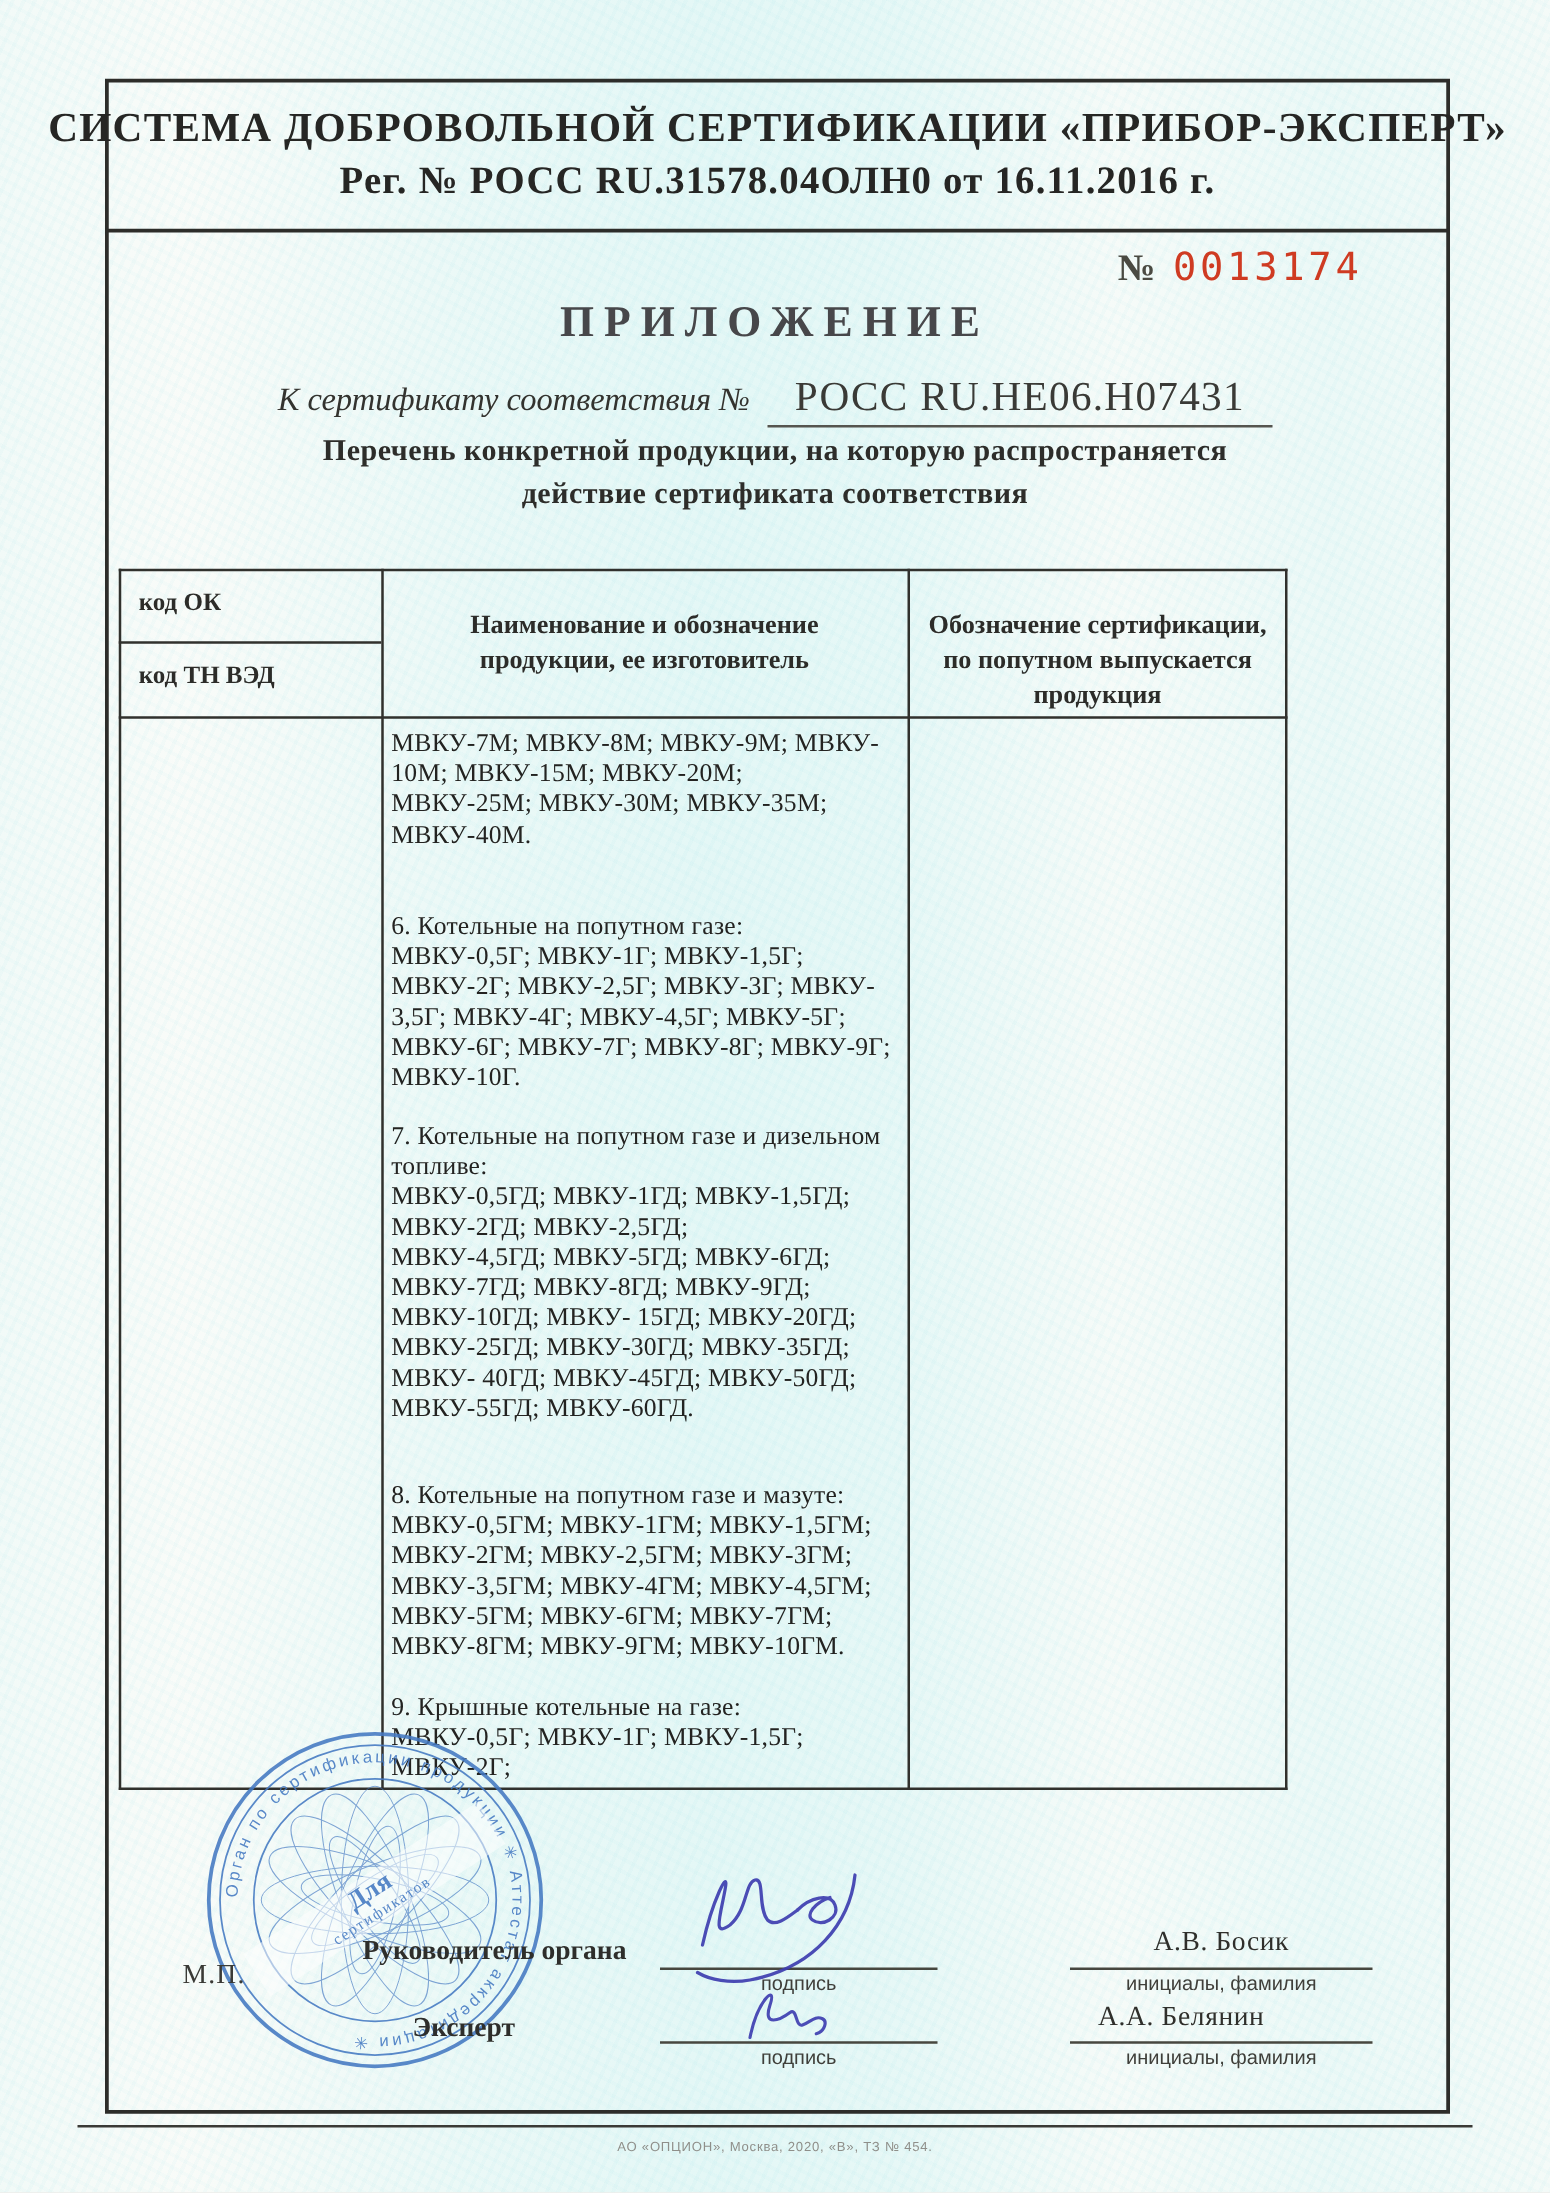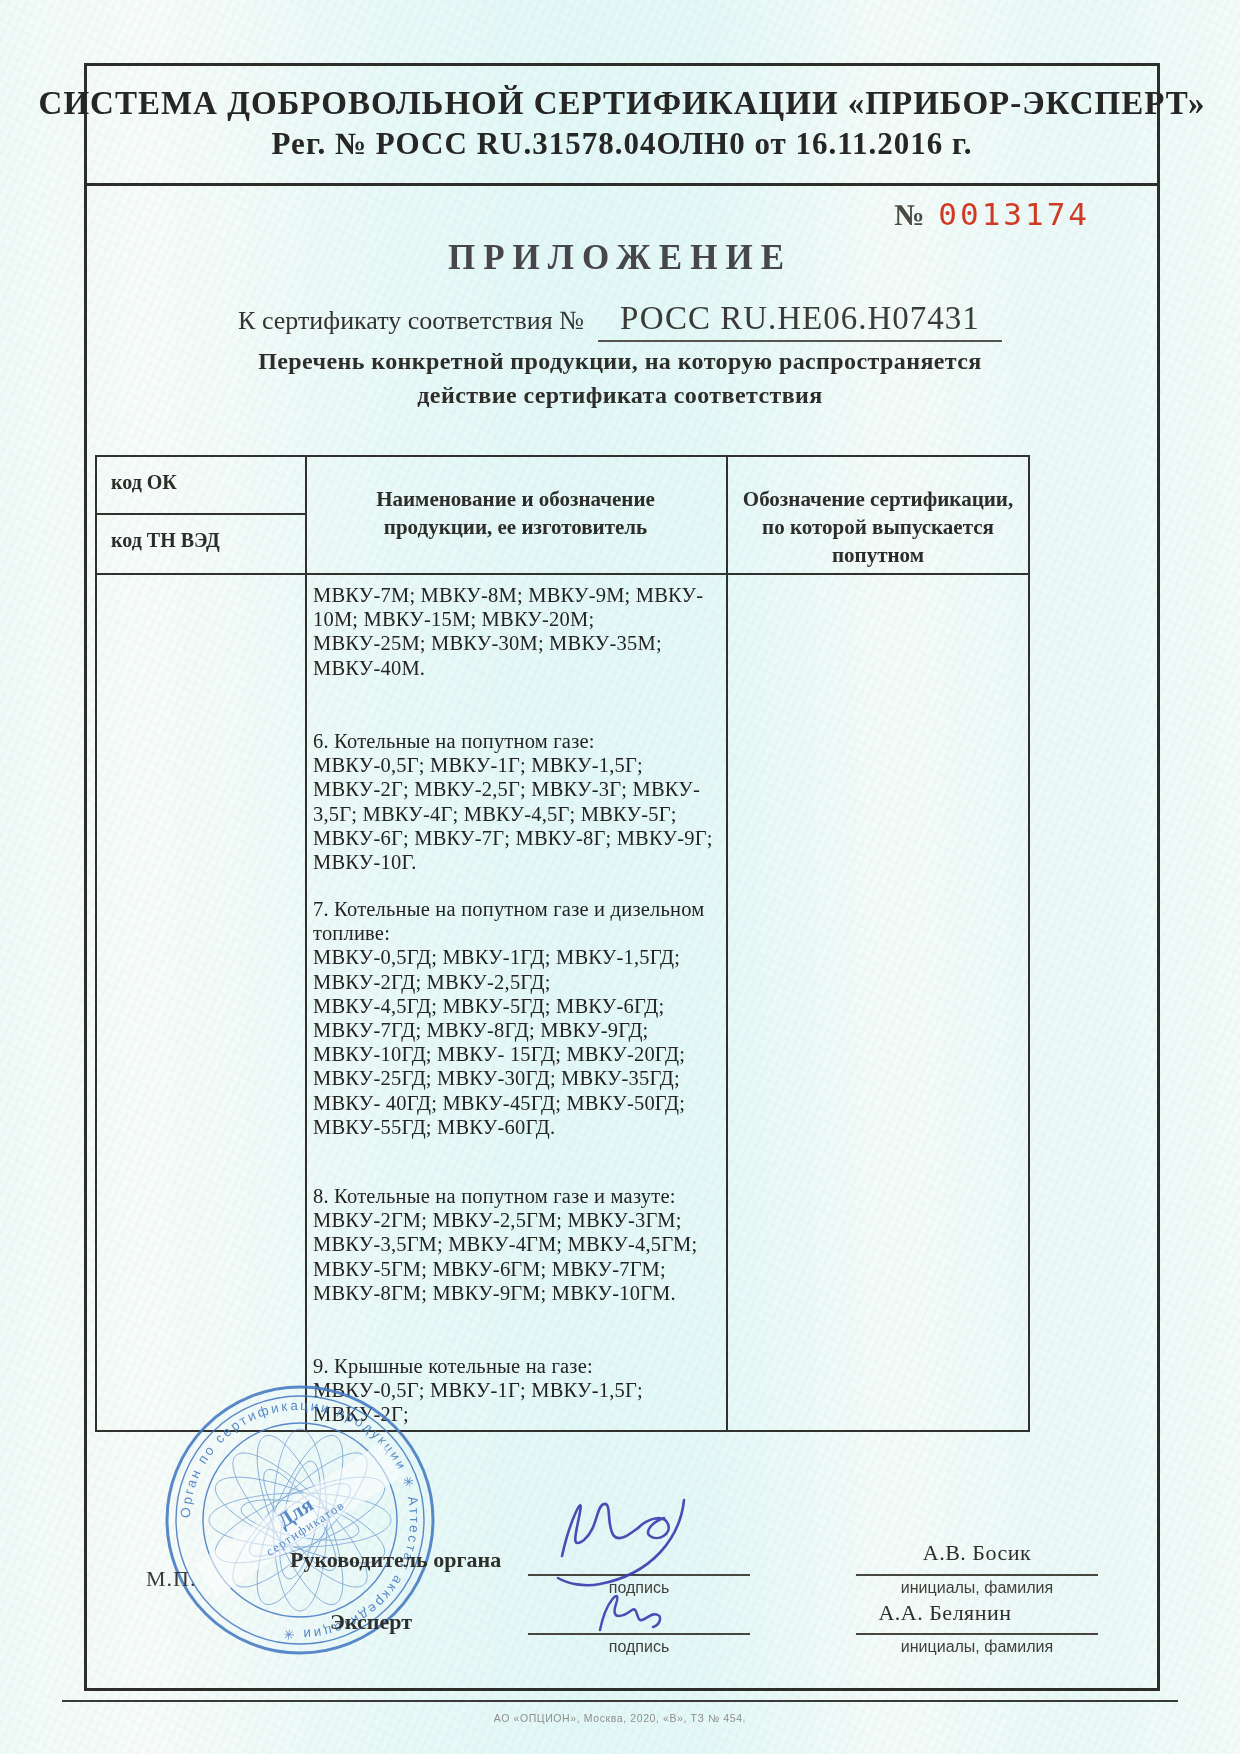--- a/index.html
+++ b/index.html
@@ -25,21 +25,21 @@
   .h-line2{font-weight:bold;font-size:31px;letter-spacing:1px;color:#262624;margin-top:4px;white-space:nowrap;}
 
   .doc-number{position:absolute;top:196px;right:150px;white-space:nowrap;}
   .doc-number .sym{font-size:30px;color:#4a4a42;font-weight:bold;margin-right:14px;}
   .doc-number .digits{font-family:"DejaVu Sans Mono",monospace;font-size:31px;color:#cf3b22;letter-spacing:3px;}
 
   .doc-title{position:absolute;left:0;top:238px;width:100%;text-align:center;
     font-weight:bold;font-size:35px;letter-spacing:8px;color:#47474a;}
 
   .cert-line{position:absolute;left:0;top:300px;width:100%;text-align:center;white-space:nowrap;}
-  .cert-label{font-size:26px;color:#33332f;}
+  .cert-label{font-size:26px;color:#33332f;font-style:italic;}
   .cert-number{display:inline-block;font-size:33px;color:#3a3a36;letter-spacing:1px;
     border-bottom:2px solid #55554f;padding:0 22px 3px 22px;margin-left:10px;}
 
   .subtitle{position:absolute;left:0;top:344px;width:100%;text-align:center;
     font-weight:bold;font-size:24px;color:#2d2d2a;line-height:34px;letter-spacing:0.4px;}
 
   
   .tbl{position:absolute;left:95px;top:455px;width:935px;height:977px;}
   .tl{position:absolute;background:#31312d;}
   .tl.h{height:2px;}
@@ -123,21 +123,21 @@
     <div class="tl v" style="left:933px;top:0;height:977px;"></div>
 
     <div class="cell-label" style="left:16px;top:16px;">код ОК</div>
     <div class="cell-label" style="left:16px;top:74px;">код ТН ВЭД</div>
     <div class="c2head">
       <div>Наименование и обозначение</div>
       <div>продукции, ее изготовитель</div>
     </div>
     <div class="c3head">
       <div>Обозначение сертификации,</div>
-      <div>по которой выпускается попутном</div>
+      <div>по попутном выпускается продукция</div>
     </div>
 
     <div class="sec sec1">
         <div class="bline">МВКУ-7М; МВКУ-8М; МВКУ-9М; МВКУ-</div>
         <div class="bline">10М; МВКУ-15М; МВКУ-20М;</div>
         <div class="bline">МВКУ-25М; МВКУ-30М; МВКУ-35М;</div>
         <div class="bline">МВКУ-40М.</div>
       </div>
     <div class="sec sec2">
         <div class="bline">6. Котельные на попутном газе:</div>
@@ -154,20 +154,21 @@
         <div class="bline">МВКУ-2ГД; МВКУ-2,5ГД;</div>
         <div class="bline">МВКУ-4,5ГД; МВКУ-5ГД; МВКУ-6ГД;</div>
         <div class="bline">МВКУ-7ГД; МВКУ-8ГД; МВКУ-9ГД;</div>
         <div class="bline">МВКУ-10ГД; МВКУ- 15ГД; МВКУ-20ГД;</div>
         <div class="bline">МВКУ-25ГД; МВКУ-30ГД; МВКУ-35ГД;</div>
         <div class="bline">МВКУ- 40ГД; МВКУ-45ГД; МВКУ-50ГД;</div>
         <div class="bline">МВКУ-55ГД; МВКУ-60ГД.</div>
       </div>
     <div class="sec sec4">
         <div class="bline">8. Котельные на попутном газе и мазуте:</div>
+        <div class="bline">МВКУ-0,5ГМ; МВКУ-1ГМ; МВКУ-1,5ГМ;</div>
         <div class="bline">МВКУ-2ГМ; МВКУ-2,5ГМ; МВКУ-3ГМ;</div>
         <div class="bline">МВКУ-3,5ГМ; МВКУ-4ГМ; МВКУ-4,5ГМ;</div>
         <div class="bline">МВКУ-5ГМ; МВКУ-6ГМ; МВКУ-7ГМ;</div>
         <div class="bline">МВКУ-8ГМ; МВКУ-9ГМ; МВКУ-10ГМ.</div>
       </div>
     <div class="sec sec5">
         <div class="bline">9. Крышные котельные на газе:</div>
         <div class="bline">МВКУ-0,5Г; МВКУ-1Г; МВКУ-1,5Г;</div>
         <div class="bline">МВКУ-2Г;</div>
       </div>

